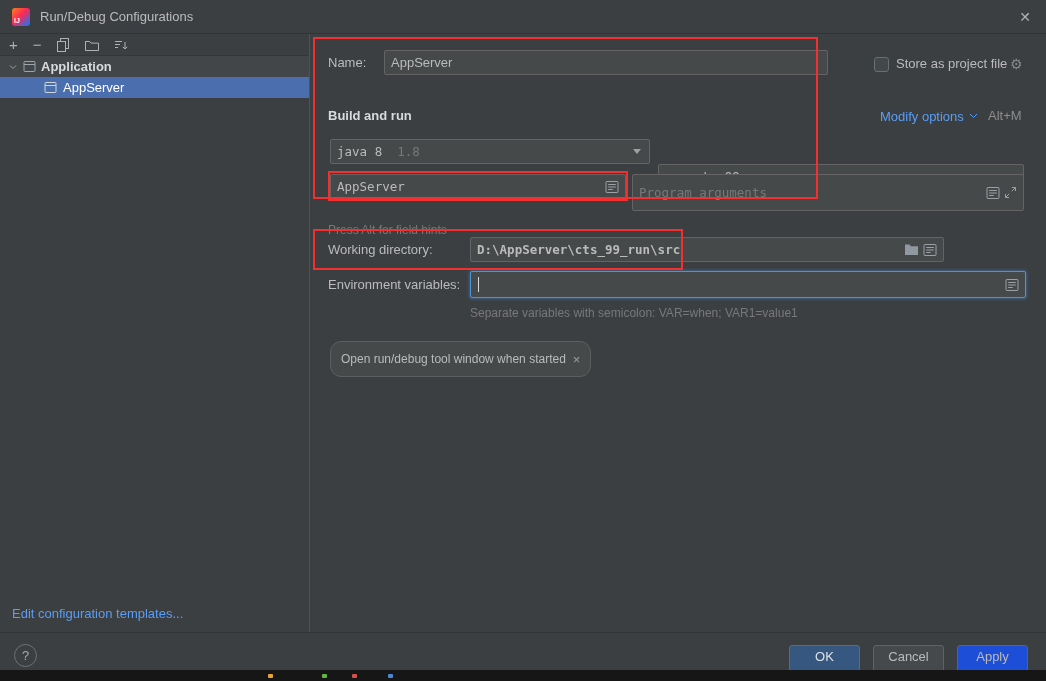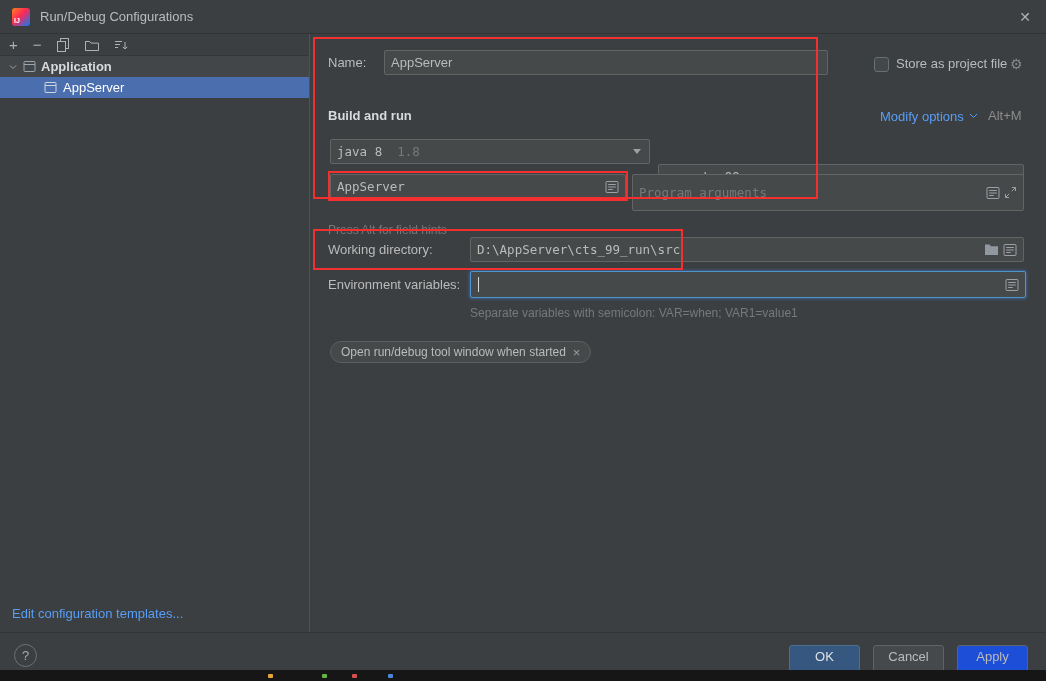--- a/index.html
+++ b/index.html
@@ -54,27 +54,27 @@
   .lnk-modify   { left:880px; top:104px; color:#589df6; cursor:pointer; display:flex; align-items:center; gap:5px; height:24px; }
   .lbl-altm     { left:988px; top:104px; color:#8c8c8c; }
 
   .combo-jre { left:330px; top:139px; width:320px; height:25px; }
   .combo-cp  { left:658px; top:139px; width:366px; height:25px; }
   .in-class  { left:330px; top:174px; width:296px; height:25px; }
   .in-args   { left:632px; top:174px; width:392px; height:37px; }
   .hint-alt  { left:328px; top:223px; }
 
   .lbl-wd { left:328px; top:238px; }
-  .in-wd  { left:470px; top:237px; width:554px; height:25px; }
+  .in-wd  { left:470px; top:237px; width:474px; height:25px;font-weight:bold; }
   .lbl-env{ left:328px; top:273px; }
   .in-env { left:470px; top:271px; width:556px; height:27px; border:1px solid #4e94ce; box-shadow:0 0 3px 1px rgba(62,126,202,0.55); }
   .caret  { width:1px; height:15px; background:#d8d8d8; margin-left:1px; }
   .hint-env { left:470px; top:306px; }
 
-  .chip { left:330px; top:341px; height:22px; border:1px solid #5b5f61; border-radius:11px; background:#45494a;
+  .chip { left:330px; top:341px; height:36px; border:1px solid #5b5f61; border-radius:11px; background:#45494a;
           display:inline-flex; align-items:center; gap:7px; padding:0 10px; font-size:12px; color:#bbbbbb; cursor:pointer; }
   .chip-x { color:#9aa0a6; font-size:13px; cursor:pointer; }
 
   
   .footer-sep { left:0; top:632px; width:1046px; height:1px; background:#323435; }
   .btn { height:39px; border-radius:3px; text-align:center; line-height:21px; cursor:pointer; font-size:13px; }
   .btn-help { left:14px; top:644px; width:23px; height:23px; border-radius:50%; border:1px solid #6e7173; color:#a7abad; line-height:21px; text-align:center; cursor:pointer; }
   .btn-ok     { left:789px; top:645px; width:71px; background:#365880; border:1px solid #4c708c; color:#dde1e5; }
   .btn-cancel { left:873px; top:645px; width:71px; background:#45494b; border:1px solid #5e6366; color:#bbbbbb; }
   .btn-apply  { left:957px; top:645px; width:71px; background:#1d4ed8; border:1px solid #5e6366; color:#bbbbbb; }

